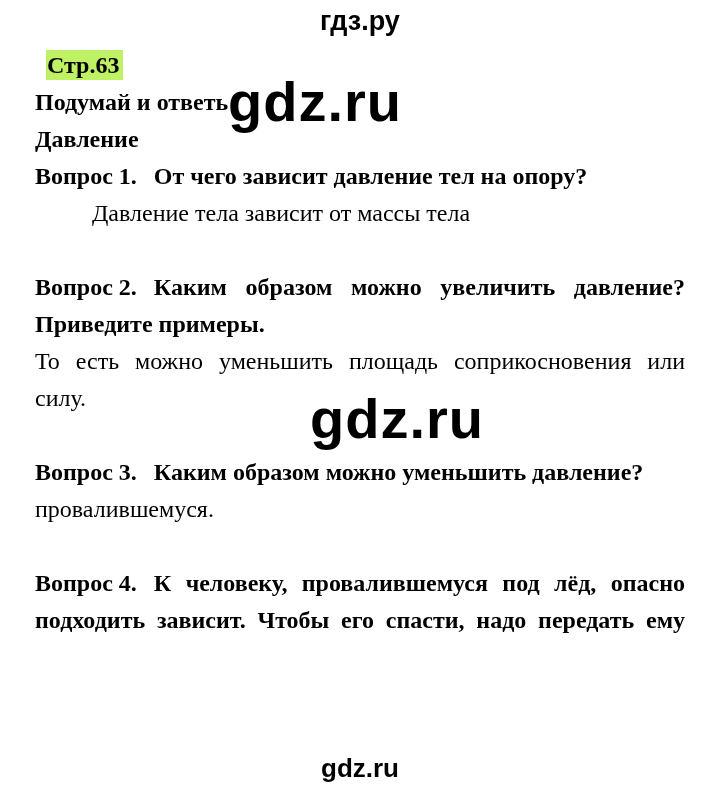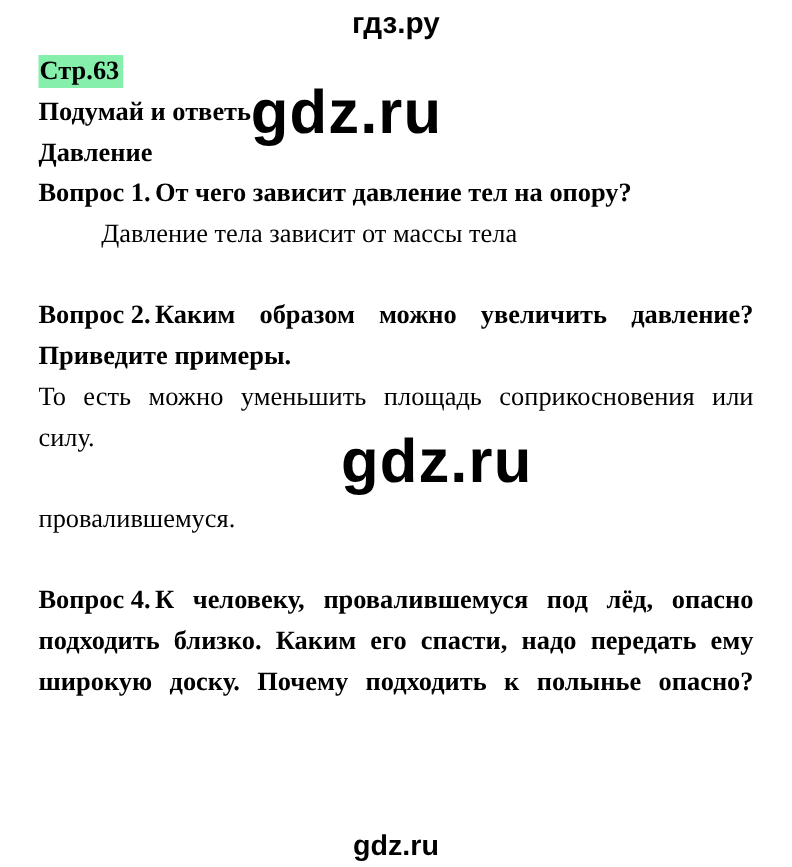--- a/index.html
+++ b/index.html
@@ -59,27 +59,28 @@
   .bold { font-weight: bold; }
   .indent { padding-left: 57px; }
   
   .just {
     white-space: normal;
     text-align: justify;
     text-align-last: justify;
   }
   
   .qline { display: flex; }
-  .qline .q-label { flex: 0 0 auto; margin-right: 4px; }
+  .qline .q-label { flex: 0 0 auto; margin-right: 17px; }
   .qline .q-text  { flex: 1 1 auto; }
   .qline .q-text.stretch { text-align: justify; text-align-last: justify; }
   .spacer { height: 37px; }
   .hl {
-    background: #86efac;
+    background: #bef264;
     padding: 2px 4px 2px 1px;
+    margin-left: 11px;
   }
 </style>
 </head>
 <body>
 
 <div class="page">
 
   <div class="site-header">гдз.ру</div>
 
   <div class="watermark wm1">gdz.ru</div>
@@ -104,28 +105,31 @@
     <div class="line bold qline">
       <span class="q-label">Вопрос 2.</span>
       <span class="q-text stretch">Каким образом можно увеличить давление?</span>
     </div>
     <div class="line bold">Приведите примеры.</div>
     <div class="line just">То есть можно уменьшить площадь соприкосновения или</div>
     <div class="line">силу.</div>
 
     <div class="spacer"></div>
 
+    <div class="line bold qline">
+      <span class="q-label">Вопрос 3.</span>
+      <span class="q-text">Каким образом можно уменьшить давление?</span>
+    </div>
     <div class="line">провалившемуся.</div>
 
     <div class="spacer"></div>
 
     <div class="line bold qline">
       <span class="q-label">Вопрос 4.</span>
       <span class="q-text stretch">К человеку, провалившемуся под лёд, опасно</span>
     </div>
-    <div class="line bold just">подходить близко. Каким его спасти, надо передать ему</div>
-    <div class="line bold just">широкую доску. Почему подходить к полынье опасно?</div>
+    <div class="line bold just">подходить зависит. Чтобы его спасти, надо передать ему</div>
 
   </div>
 
   <div class="site-footer">gdz.ru</div>
 
 </div>
 
 </body></html>

